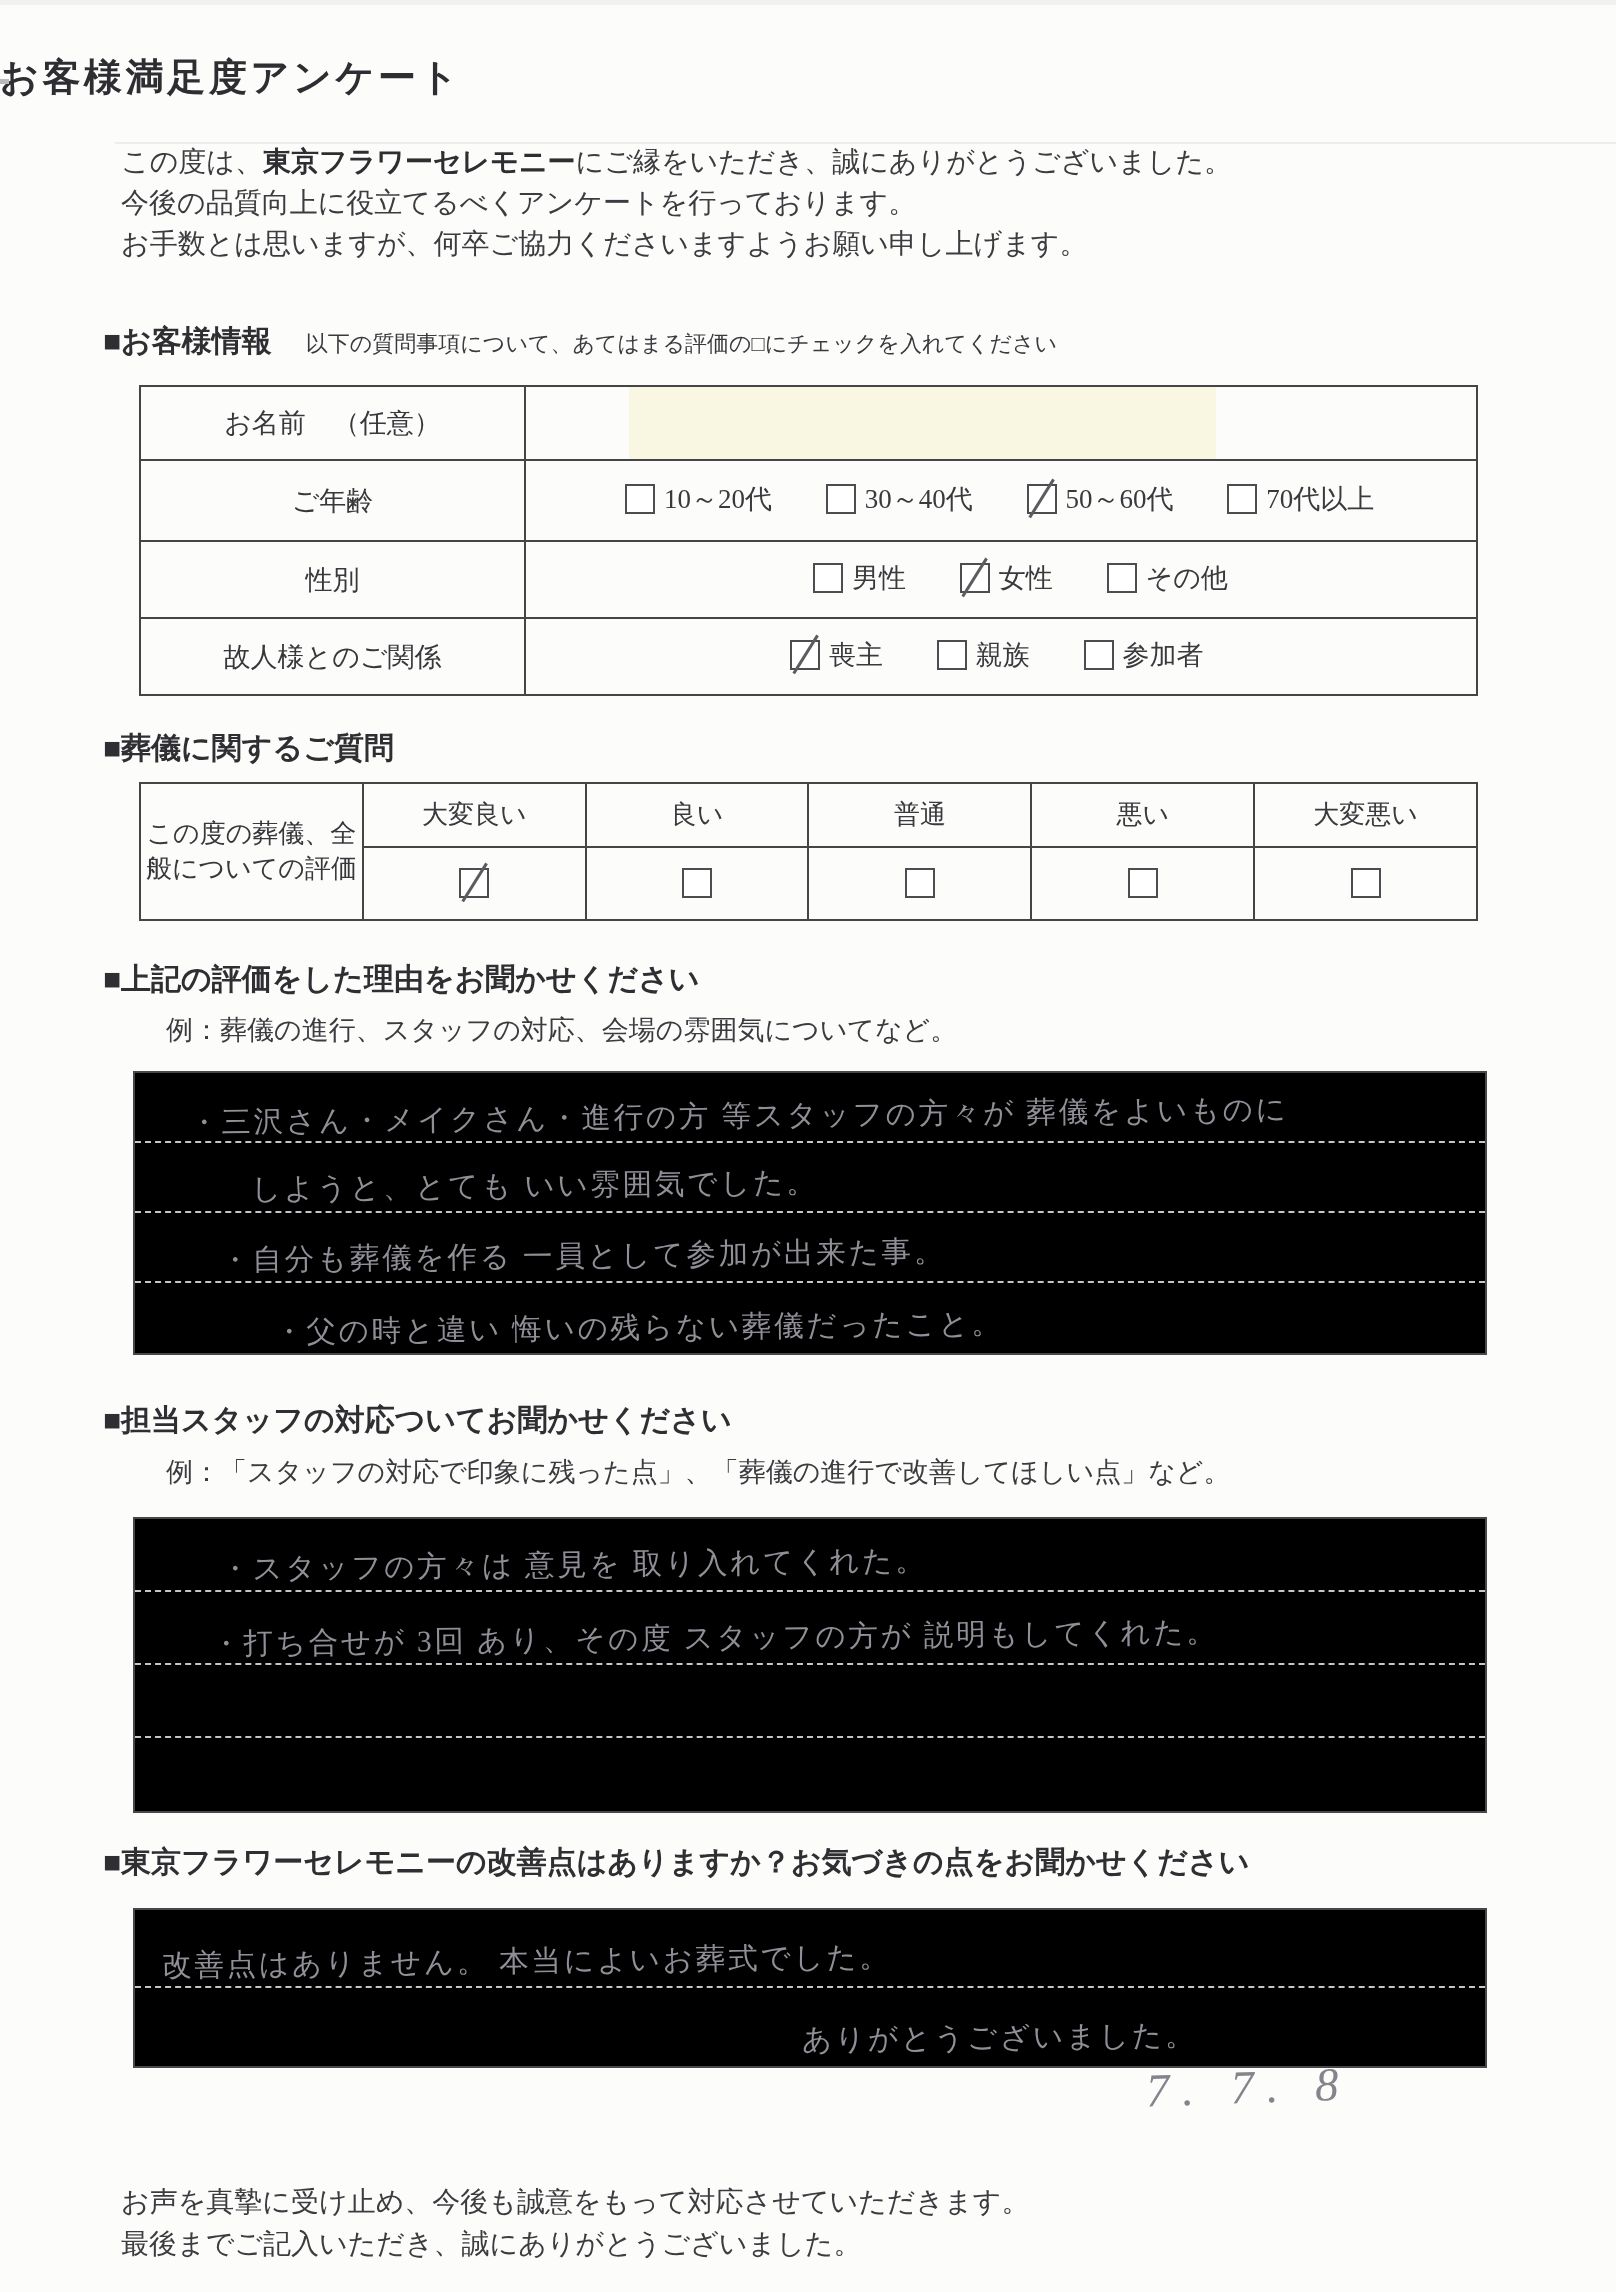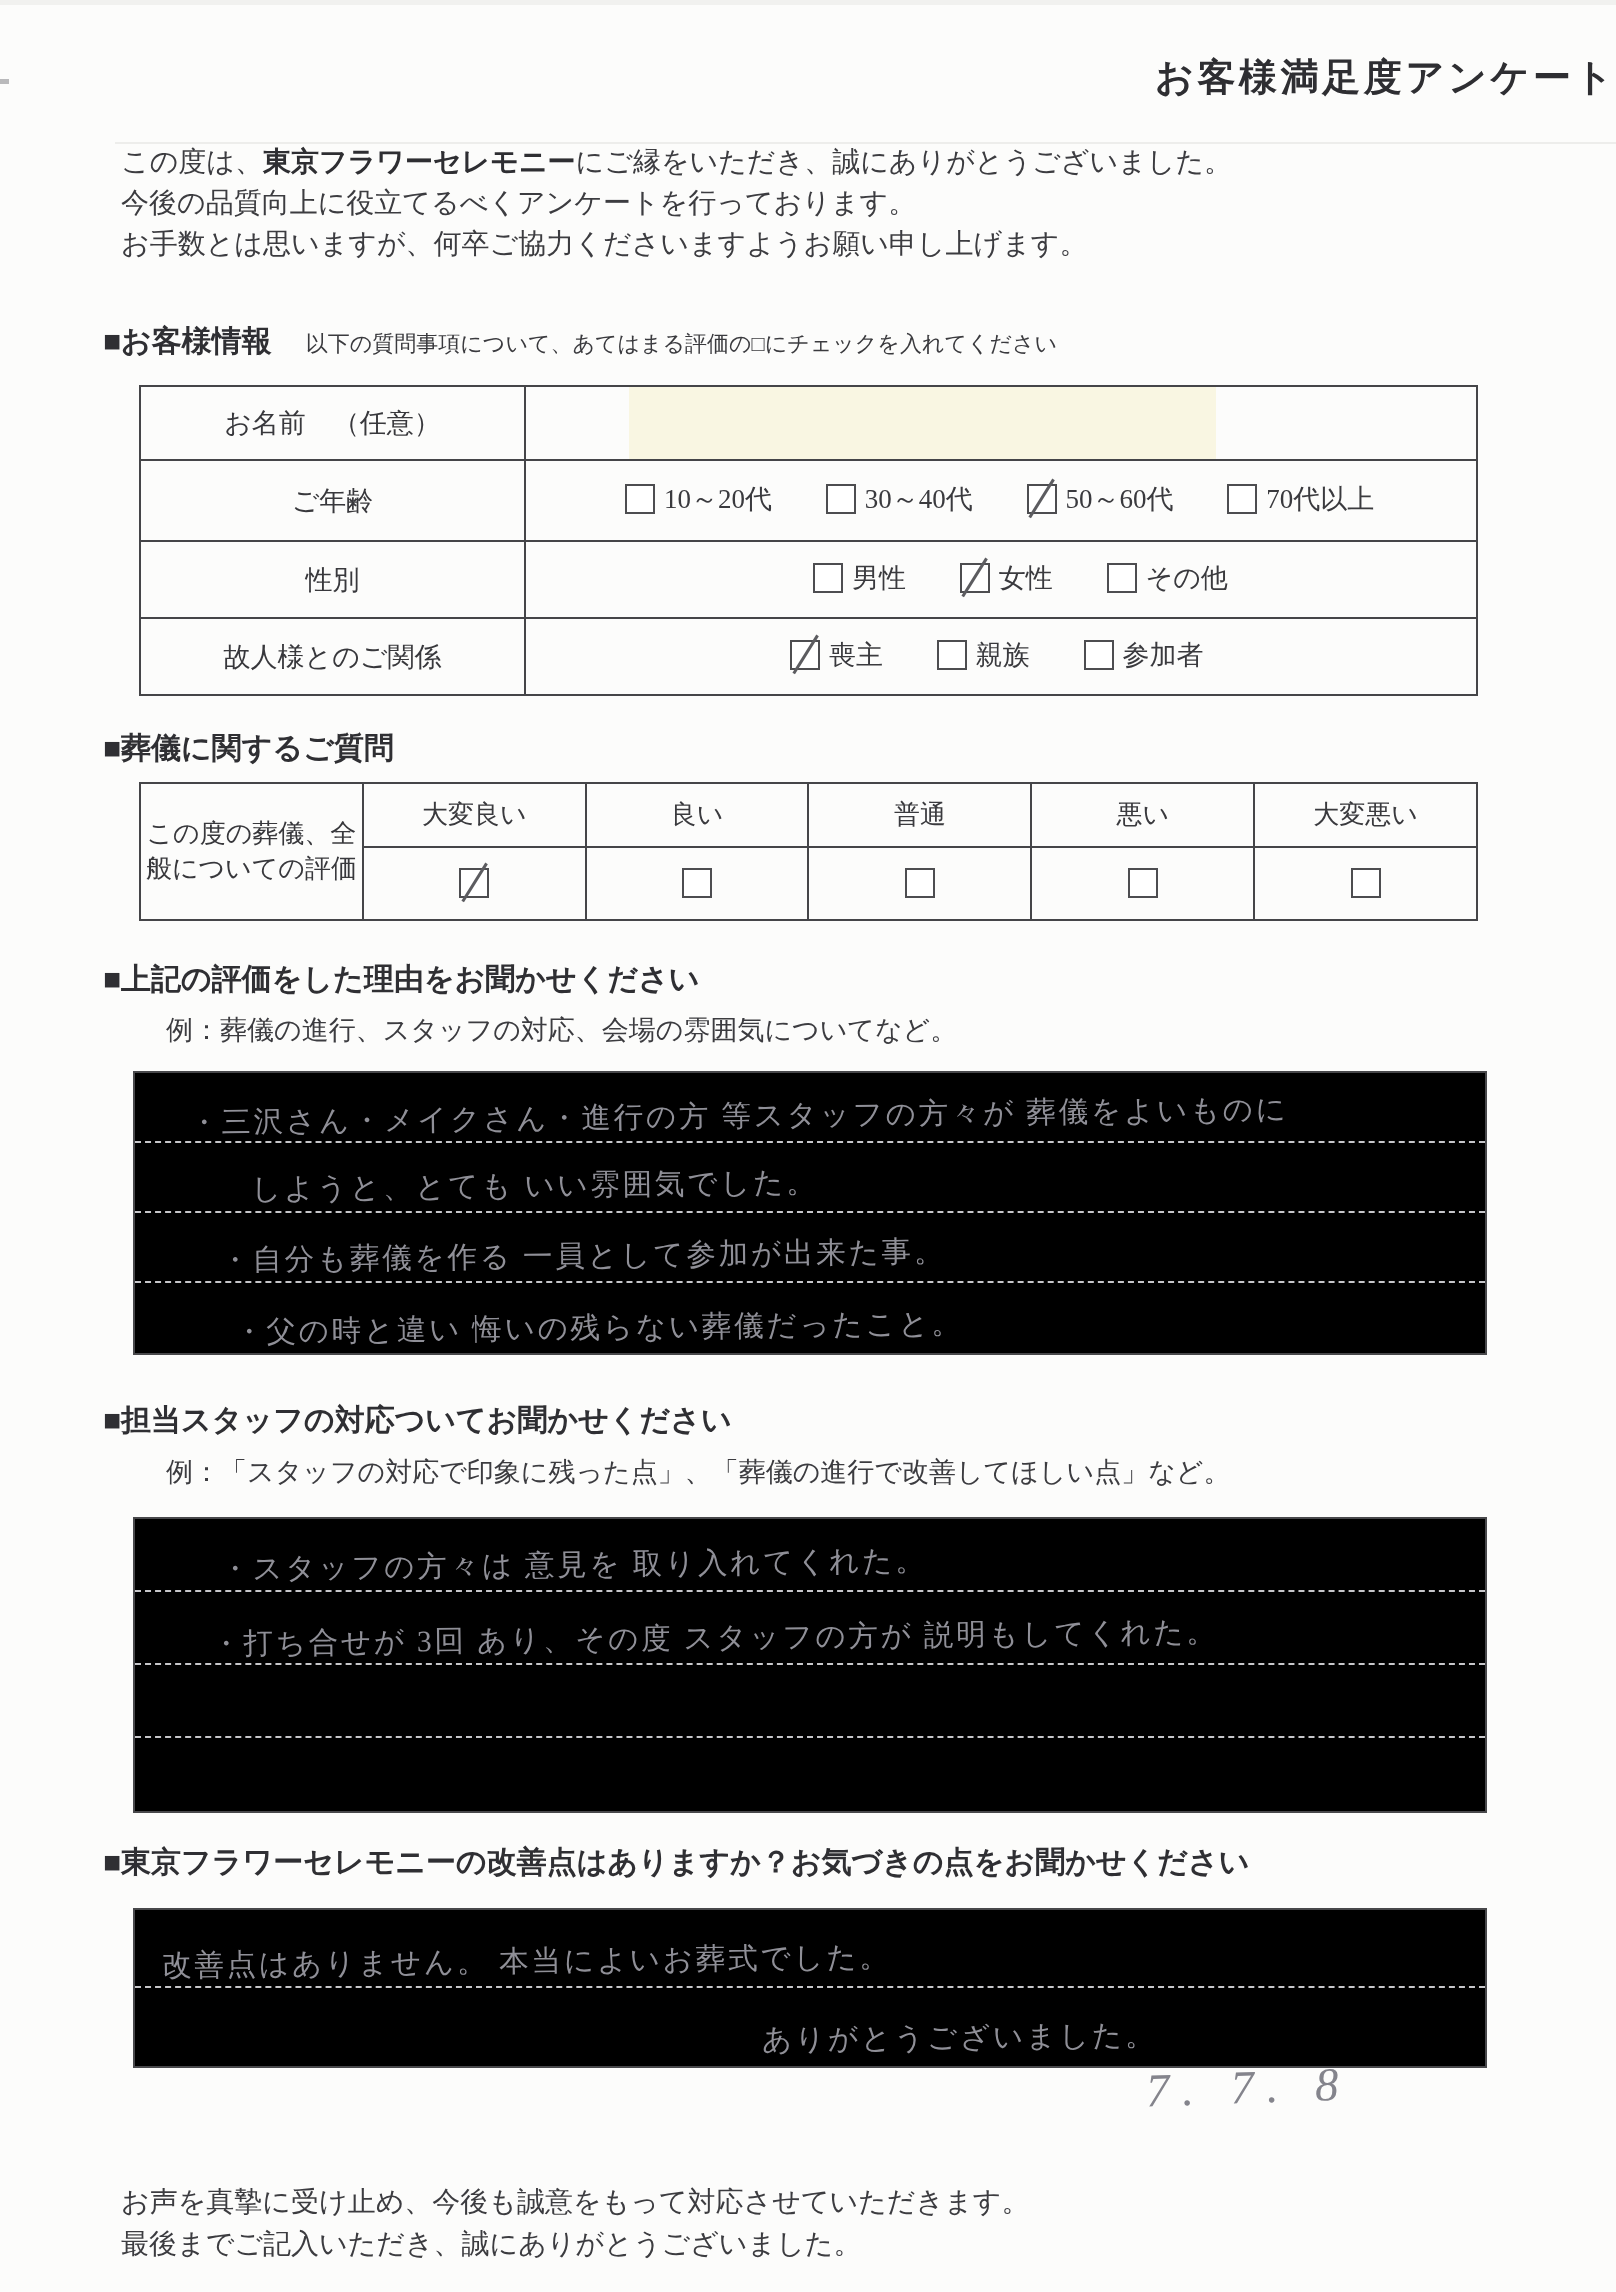--- a/index.html
+++ b/index.html
@@ -12,21 +12,21 @@
     font-family:"Liberation Serif","DejaVu Serif",serif;
     color:#3a3a3e;
     overflow:hidden;
   }
   .scan-edge { position:absolute; top:0; left:0; right:0; height:5.4px; background:#f1f1ef; }
   .scan-line { position:absolute; top:142px; left:115px; right:0; height:1.8px; background:#ededeb; }
   .scan-dot  { position:absolute; top:79px; left:0; width:9px; height:4.5px; background:#b9b9bb; }
 
   .title {
     padding-top:52px;
-    text-align:right;
+    text-align:left;
     font-size:38px; font-weight:bold; color:#2e2e32;
     letter-spacing:3.6px;
   }
   .intro { margin:38px 0 0 121px; font-size:28px; line-height:41px; color:#3c3c40; }
   .intro .brand { font-weight:bold; color:#2e2e32; }
 
   .sec-heading { margin-left:103px; font-size:30px; font-weight:bold; color:#2f2f33; }
   .sec-heading .note { font-weight:normal; font-size:22px; margin-left:34px; color:#3a3a3e; }
   .example-line { margin:12.5px 0 0 166px; font-size:27px; color:#3c3c40; }
 
@@ -71,21 +71,21 @@
     margin-left:133px; width:1354px;
     border:2.7px solid #48484b; background:#000000;
   }
   .c-row {
     height:70px;
     border-bottom:2.7px dashed #c6c6ca;
     display:flex; align-items:flex-end;
     padding-bottom:3.6px;
     overflow:hidden;
   }
-  .comment-box .c-row:last-child { border-bottom:none; }
+  .comment-box .c-row:last-child { border-bottom:none;margin-left:40px; }
   .box2 .c-row { height:73px; }
   .box3 .c-row { height:78px; }
 
   .hand {
     font-size:29.6px; color:#8f8f97; letter-spacing:2.7px;
     transform:rotate(-0.7deg); white-space:nowrap;
   }
   .ind1 { padding-left:54px; } .ind2 { padding-left:116px; }
   .ind3 { padding-left:85px; } .ind4 { padding-left:99px; }
   .ind5 { padding-left:85px; } .ind6 { padding-left:76px; }

